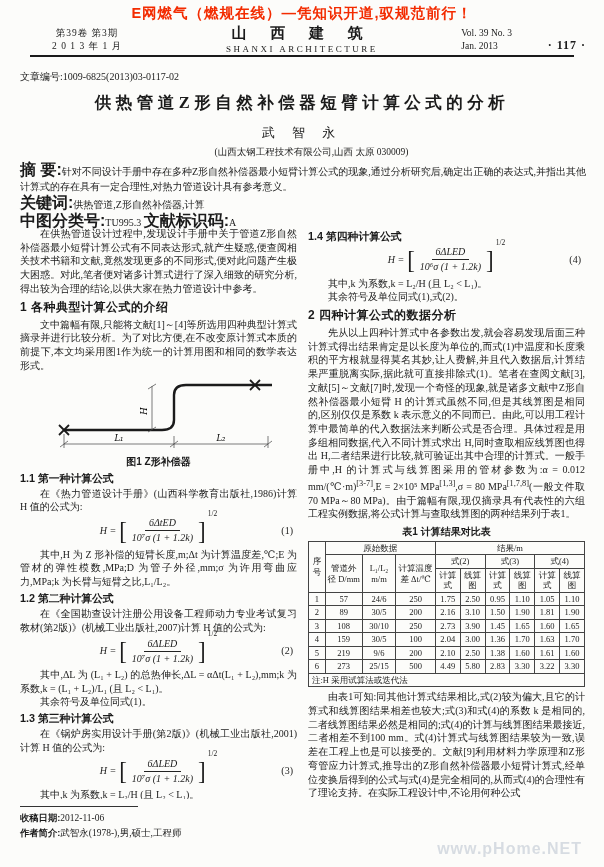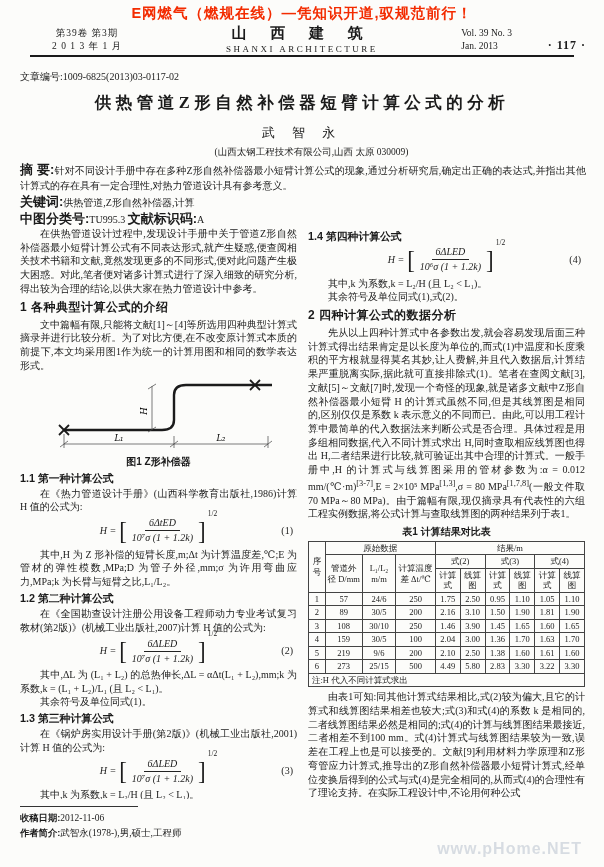--- a/index.html
+++ b/index.html
@@ -20,21 +20,21 @@
   .hdr-right{position:absolute;top:27px;right:92px;font-size:9.5px;line-height:12.5px;text-align:left;}
   .page-no{position:absolute;top:38px;right:18px;font-size:12px;letter-spacing:1px;font-weight:bold;}
   .hdr-rule{position:absolute;top:55px;left:30px;right:30px;border-top:2px solid #1a1a1a;}
   
   .article-no{position:absolute;top:70px;left:20px;font-size:10px;}
   .title{position:absolute;top:92px;left:0;right:0;text-align:center;
     font-size:16.5px;font-weight:bold;letter-spacing:4.5px;}
   .author{position:absolute;top:124px;left:0;right:0;text-align:center;font-size:13px;letter-spacing:7px;}
   .affil{position:absolute;top:146px;left:0;right:0;text-align:center;font-size:9.5px;padding-left:19px;}
   .abstract{position:absolute;top:162px;left:20px;right:18px;font-size:10px;line-height:15.3px;text-align:justify;}
-  .abstract .lbl, .kw .lbl, .clc-line .lbl{font-family:"Liberation Sans",sans-serif;font-weight:bold;font-size:13px;}
+  .abstract .lbl, .kw .lbl, .clc-line .lbl{font-family:"Liberation Sans",sans-serif;font-weight:bold;font-size:16px;}
   .kw{margin-top:0px;}
   .clc-line{margin-top:1px;}
   .clc-line .doc{}
   
   .col{position:absolute;top:227px;width:277px;font-size:10px;line-height:13.7px;text-align:justify;}
   .col-l{left:20px;height:572px;overflow:hidden;}
   .col-r{left:308px;height:625px;overflow:hidden;}
   .p{text-indent:2em;margin:0;}
   h2.sec{font-family:"Liberation Sans",sans-serif;font-size:12px;font-weight:bold;
     margin:4px 0 3px 0;letter-spacing:.5px;text-indent:0;line-height:15px;}
@@ -266,21 +266,21 @@
             <td>1.50</td>
             <td>1.90</td>
             <td>1.81</td>
             <td>1.90</td>
           </tr>
       <tr>
             <td>3</td>
             <td>108</td>
             <td>30/10</td>
             <td>250</td>
-            <td>1.46</td>
+            <td>2.73</td>
             <td>3.90</td>
             <td>1.45</td>
             <td>1.65</td>
             <td>1.60</td>
             <td>1.65</td>
           </tr>
       <tr>
             <td>4</td>
             <td>159</td>
             <td>30/5</td>
@@ -310,21 +310,21 @@
             <td>25/15</td>
             <td>500</td>
             <td>4.49</td>
             <td>5.80</td>
             <td>2.83</td>
             <td>3.30</td>
             <td>3.22</td>
             <td>3.30</td>
           </tr>
       <tr>
-            <td class="note-cell" colspan="10">注:H 代入不同计算式求出</td>
+            <td class="note-cell" colspan="10">注:H 采用试算法或迭代法</td>
           </tr>
     </tbody>
       </table>
 
     <p class="p">由表1可知:同其他计算式结果相比,式(2)较为偏大,且它的计算式和线算图结果相差也较大;式(3)和式(4)的系数 k 是相同的,二者线算图结果必然是相同的;式(4)的计算与线算图结果最接近,二者相差不到100 mm。式(4)计算式与线算图结果较为一致,误差在工程上也是可以接受的。文献[9]利用材料力学原理和Z形弯管应力计算式,推导出的Z形自然补偿器最小短臂计算式,经单位变换后得到的公式与式(4)是完全相同的,从而式(4)的合理性有了理论支持。在实际工程设计中,不论用何种公式</p>
   </div>
 
   <div class="footnote">
     <div class="rule"></div>
     <div><span class="lbl">收稿日期:</span><span>2012-11-06</span></div>

